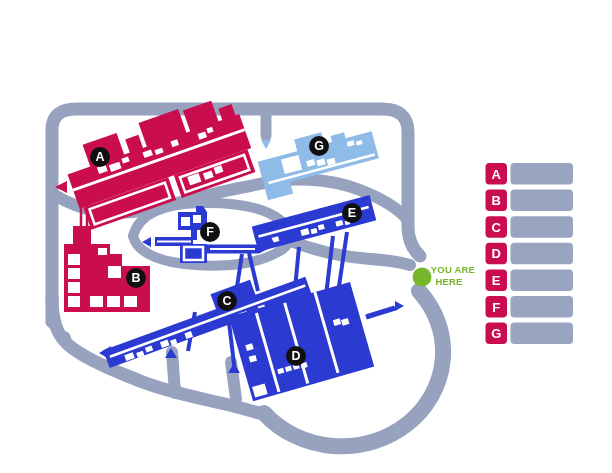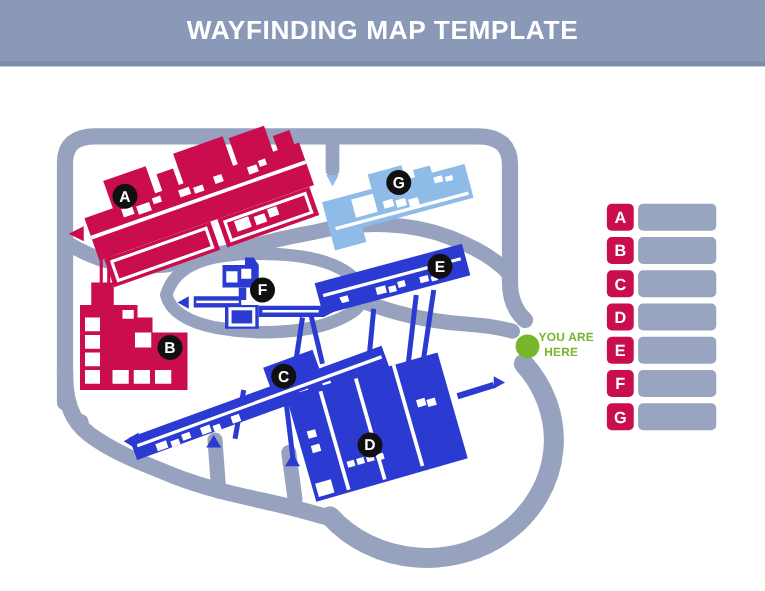--- a/index.html
+++ b/index.html
@@ -13,23 +13,20 @@
   svg text{font-family:"Liberation Sans", sans-serif;}
   .marker-letter{fill:#ffffff;font-size:12.5px;font-weight:bold;text-anchor:middle;}
   .legend-letter{fill:#ffffff;font-size:13px;font-weight:bold;text-anchor:middle;}
   .yah-text{fill:#77B62A;font-size:9.5px;font-weight:bold;text-anchor:middle;letter-spacing:.2px;}
 </style>
 </head>
 <body>
 
 <div class="page">
 
-  <div class="header">
-    <div class="title">WAYFINDING MAP TEMPLATE</div>
-  </div>
 
   <div class="mapwrap">
   <svg width="612" height="420" viewBox="0 53 612 420">
 
     <g fill="none" stroke="#97A2BE" stroke-linecap="round" stroke-linejoin="round">
 
       <path stroke-width="13" d="M 52,322 L 52,130 Q 52,109 76,109 L 382,109 Q 408,109 408,132 L 408,226 Q 408,245 420,256"></path>
 
       <path stroke-width="13" d="M 52,298 C 52,330 62,342 78,352 C 98,365 118,372 140,381 C 168,392 195,397 225,404 C 242,408 255,412 266,415"></path>
       <circle cx="64" cy="338" r="7" fill="#97A2BE" stroke="none"></circle>

